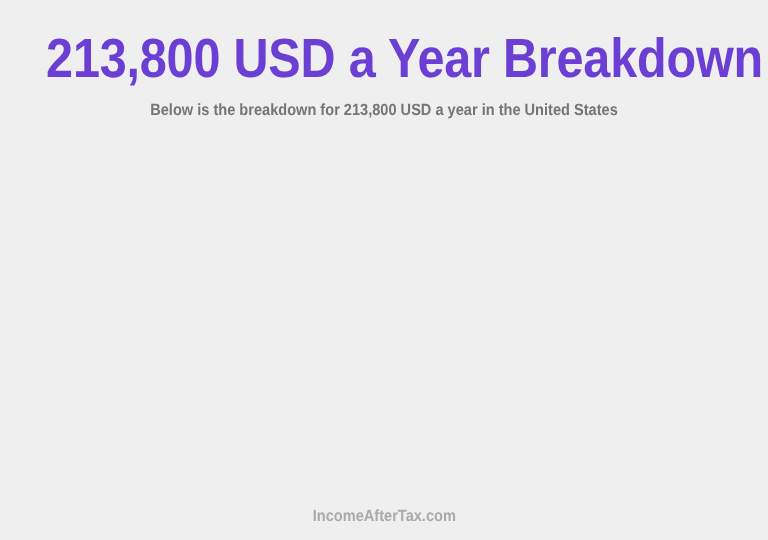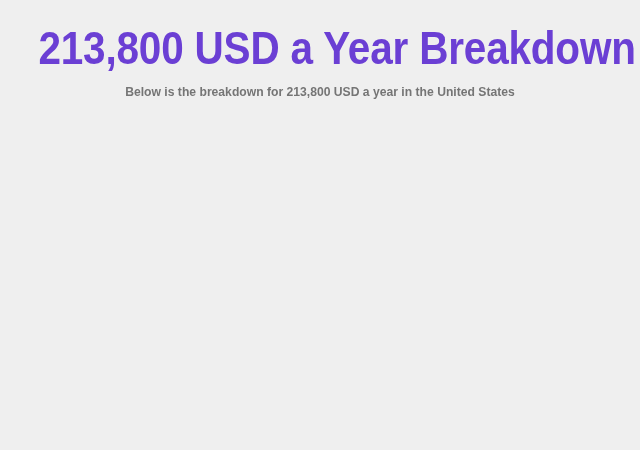--- a/index.html
+++ b/index.html
@@ -117,14 +117,17 @@
 
   <div class="header">
     <h1 class="page-title">213,800 USD a Year Breakdown</h1>
     <p class="page-subtitle">Below is the breakdown for 213,800 USD a year in the United States</p>
   </div>
 
   <div class="chart-area">
     <div class="chart-plot"></div>
   </div>
 
+  <div class="footer">
+    <span class="footer-credit">IncomeAfterTax.com</span>
+  </div>
 
 </div>
 
 </body></html>

